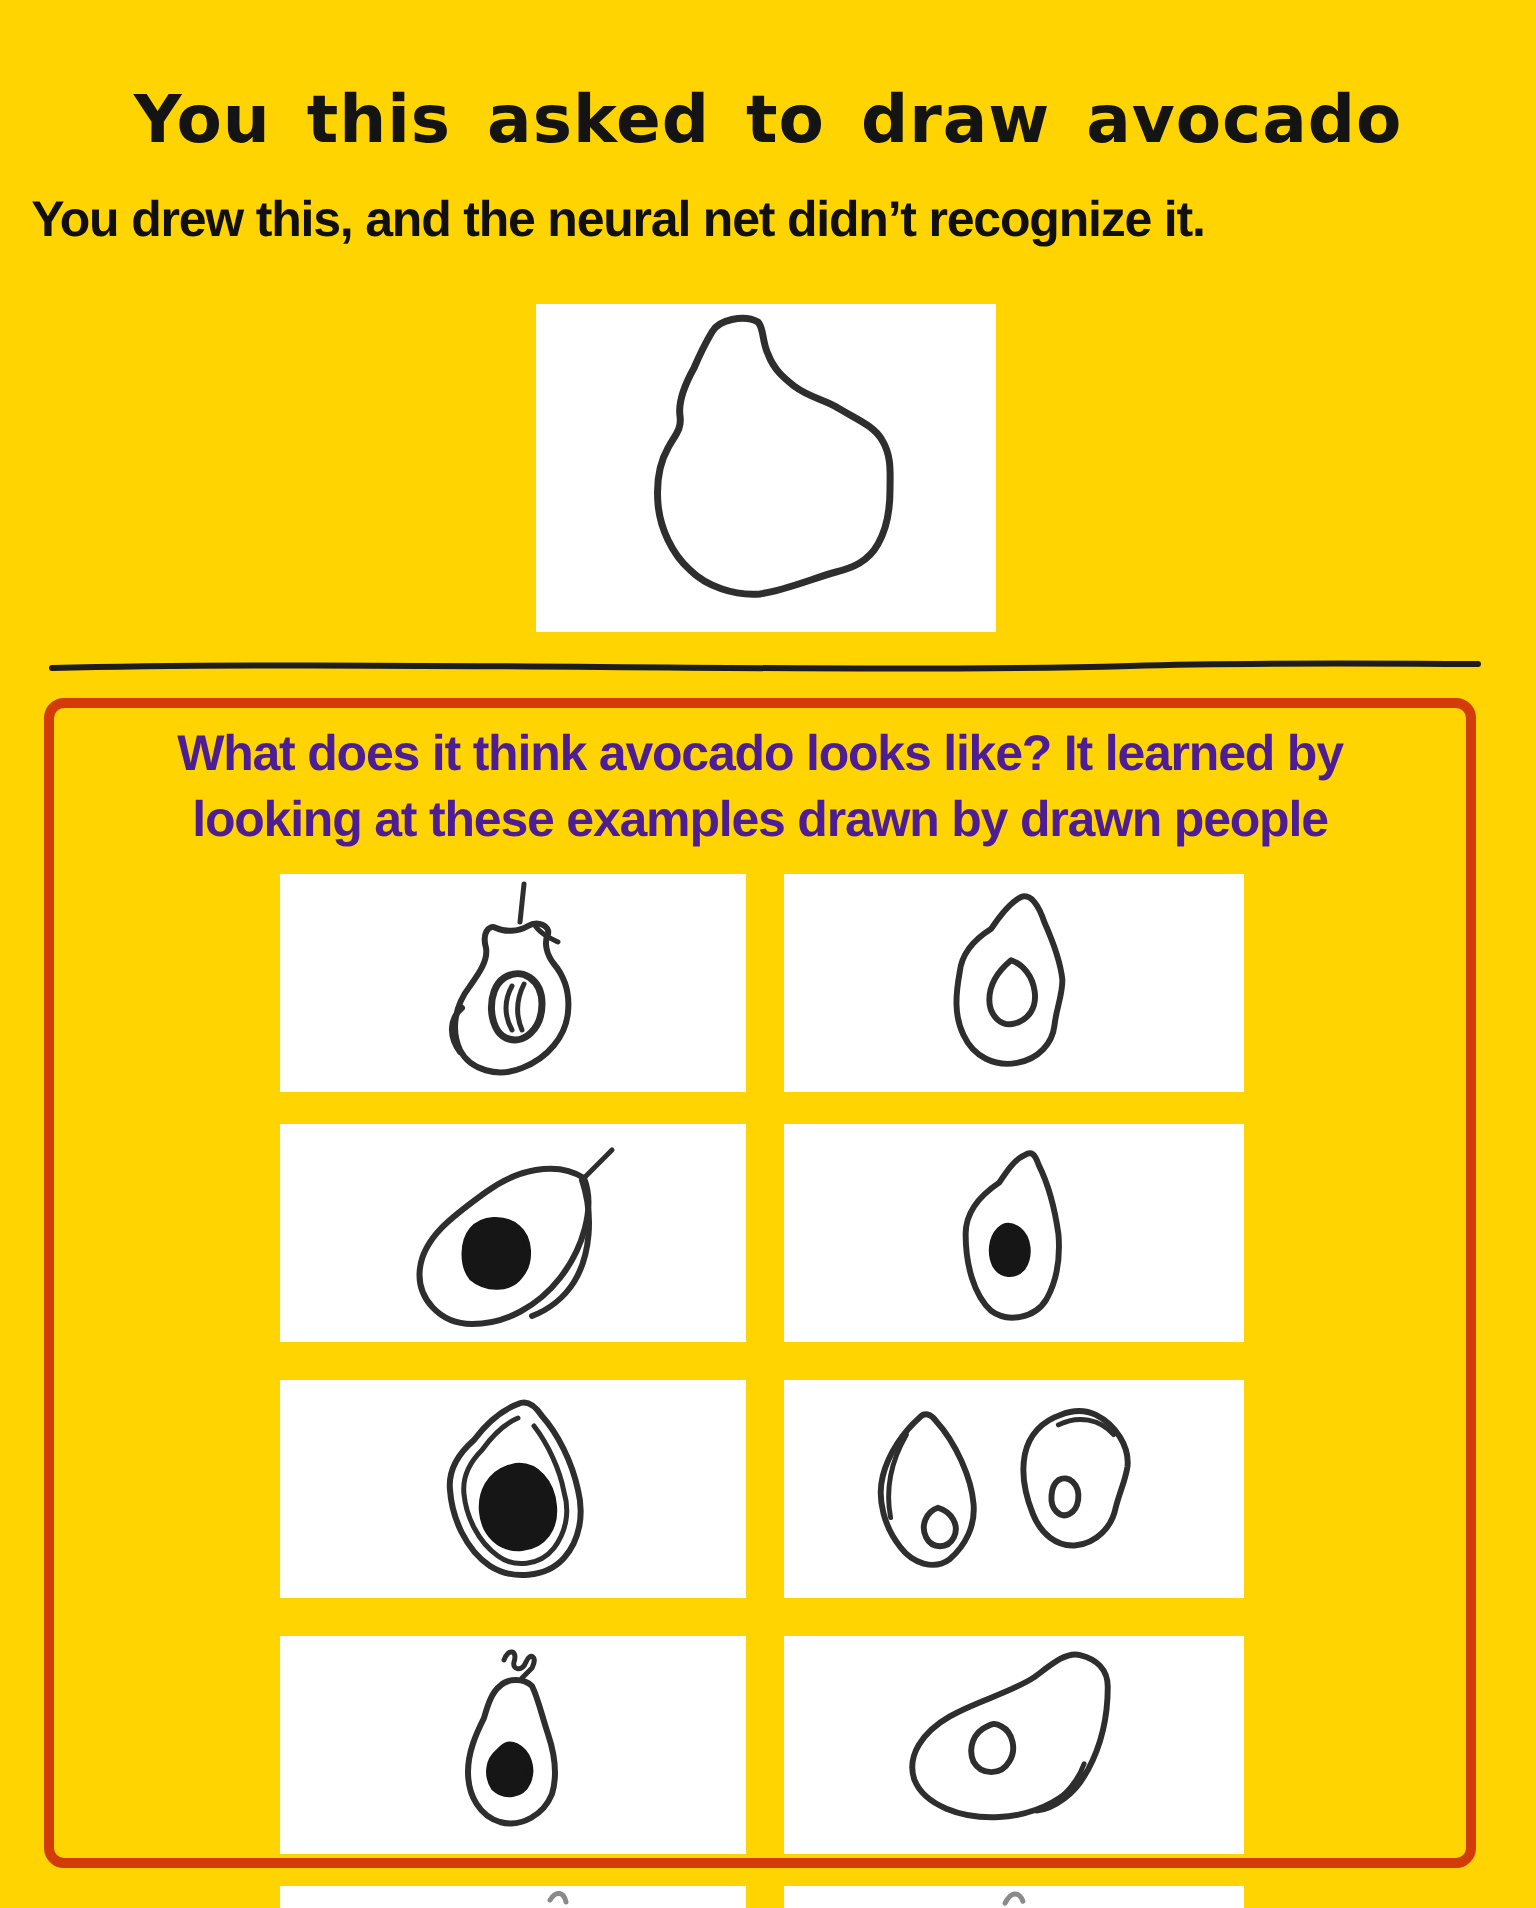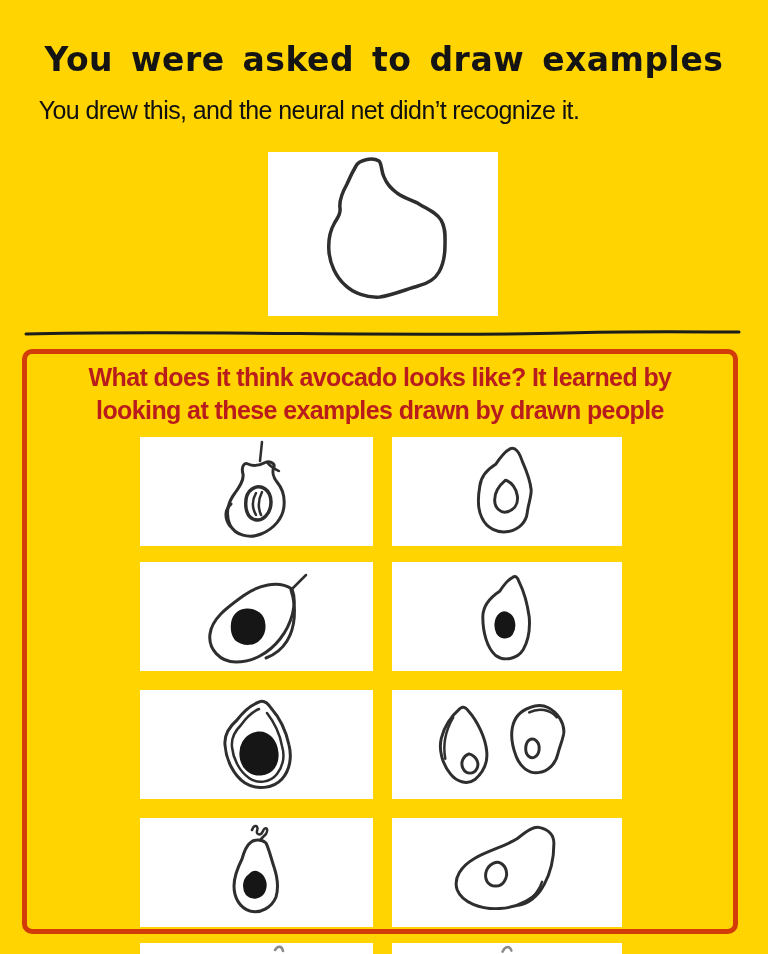--- a/index.html
+++ b/index.html
@@ -11,49 +11,49 @@
     background:var(--yellow);
     font-family:"Liberation Sans", sans-serif;
   }
   .page-title{
     position:absolute; top:40px; left:0; width:768px; text-align:center;
     font-family:"DejaVu Sans", sans-serif; font-weight:700; font-size:33px;
     letter-spacing:.5px; word-spacing:6px; color:var(--ink);
   }
   .page-subtitle{
     position:absolute; top:96px; left:0; width:618px; text-align:center;
-    font-weight:400; font-size:25px; letter-spacing:-0.6px; color:#101010;
+    font-weight:700; font-size:25px; letter-spacing:-0.6px; color:#101010;
   }
   .user-card{
     position:absolute; left:268px; top:152px; width:230px; height:164px;
     background:var(--card);
   }
   .divider{ position:absolute; left:0; top:326px; width:768px; height:14px; }
   .panel{
     position:absolute; left:22px; top:349px; width:716px; height:585px;
     box-sizing:border-box; border:5px solid var(--red); border-radius:10px;
   }
   .caption{
     margin-top:7px; text-align:center;
     font-weight:700; font-size:25px; line-height:33px;
-    letter-spacing:-0.6px; color:#b91c1c;
+    letter-spacing:-0.6px; color:#4c1d95;
   }
   .cell{
     position:absolute; width:233px; height:109px; background:var(--card);
   }
   .c1{left:140px} .c2{left:392px; width:230px}
   .r1{top:437px} .r2{top:562px} .r3{top:690px} .r4{top:818px} .r5{top:943px}
   .cell svg, .user-card svg, .divider svg{ display:block; width:100%; height:100%; }
 </style>
 </head>
 <body>
 
 <div id="app">
 
-  <div class="page-title">You were asked to draw examples</div>
+  <div class="page-title">You this asked to draw avocado</div>
 
   <div class="page-subtitle">You drew this, and the neural net didn’t recognize it.</div>
 
   <div class="user-card">
     <svg viewBox="0 0 230 164">
         <path d="M88,14 C91,8 104,5 111,9 C114,12 113,19 116,25 C119,33 124,37 129,41 C137,47 145,48 151,52 C161,58 169,61 173,68 C178,76 177,85 177,93 C177,104 175,113 171,120 C166,129 158,132 150,134 C139,137 125,143 112,145 C99,146 85,141 77,133 C68,125 62,112 61,100 C60,88 62,79 66,72 C69,66 73,63 72,56 C71,49 74,41 79,32 C82,25 85,19 88,14 Z" fill="none" stroke="#2e2e2e" stroke-width="3.5" stroke-linecap="round" stroke-linejoin="round"></path>
       </svg>
   </div>
 
   <div class="divider">

